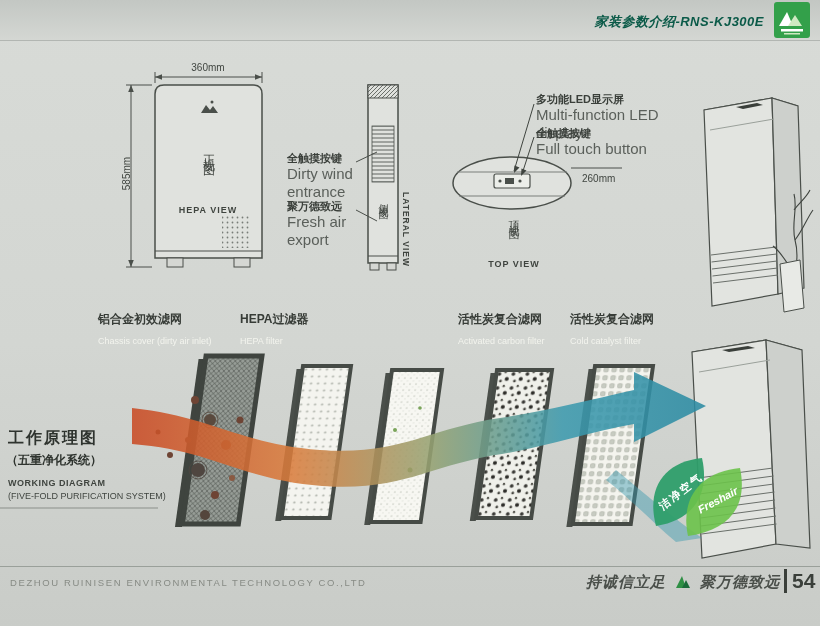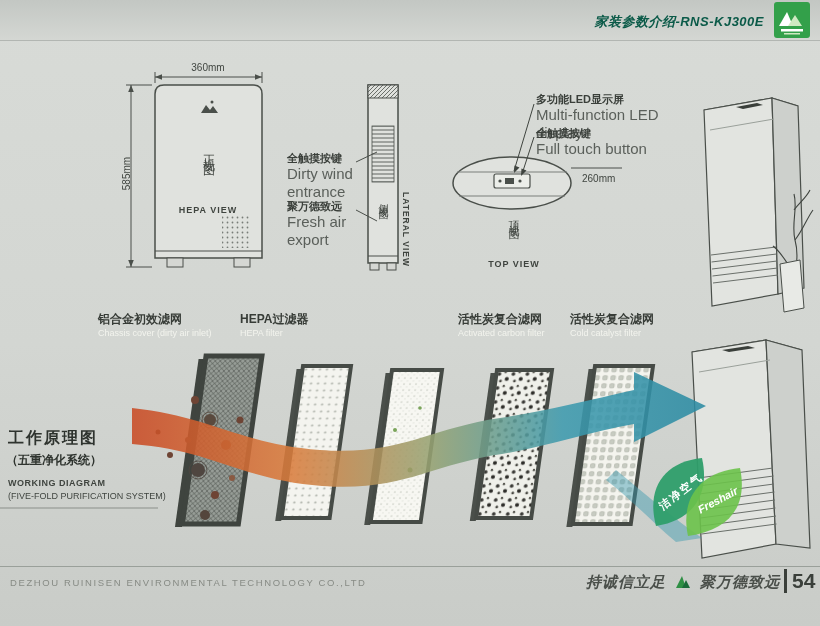--- a/index.html
+++ b/index.html
@@ -18,21 +18,21 @@
   .abs{position:absolute;z-index:2;}
   .cn-bold{font-weight:bold;color:#3a3f3a;font-size:11px;}
   .en-small{font-size:15px;color:#5a5f5a;line-height:1.2;}
   .dim{font-size:10px;color:#3f443f;}
   .view-en{font-size:9px;font-weight:bold;color:#3f443f;letter-spacing:1px;text-align:center;}
   .vert{writing-mode:vertical-rl;text-orientation:upright;letter-spacing:5px;color:#3f443f;}
   .vert-latin{writing-mode:vertical-rl;font-size:8.5px;font-weight:bold;color:#3f443f;letter-spacing:1px;}
   .rot{transform:rotate(-90deg);transform-origin:center;}
   .filter-label{width:118px;}
   .filter-label .cn{font-size:12px;font-weight:bold;color:#373c37;white-space:nowrap;}
-  .filter-label .en{font-size:9px;color:#f3f4ee;line-height:1.2;margin-top:0;}
+  .filter-label .en{font-size:9px;color:#f3f4ee;line-height:1.2;margin-top:8px;}
   .wd-title{font-size:16px;font-weight:bold;color:#2e332e;letter-spacing:2px;}
   .wd-sub{font-size:12px;font-weight:bold;color:#2e332e;}
   .wd-en{font-size:9px;font-weight:bold;color:#3f443f;letter-spacing:.5px;}
   .wd-en2{font-size:9px;color:#3f443f;}
   .badge-cn{color:#fff;font-weight:bold;font-size:11px;letter-spacing:2px;transform:rotate(-38deg);}
   .badge-en{color:#fff;font-style:italic;font-weight:bold;font-size:11px;transform:rotate(-28deg);}
   
   #footer-line{position:absolute;left:0;top:566px;width:820px;height:1px;background:#9aa09a;z-index:3;}
   #footer-company{position:absolute;left:10px;top:577px;font-size:9.5px;letter-spacing:1.6px;
                   color:#878b85;z-index:3;}

